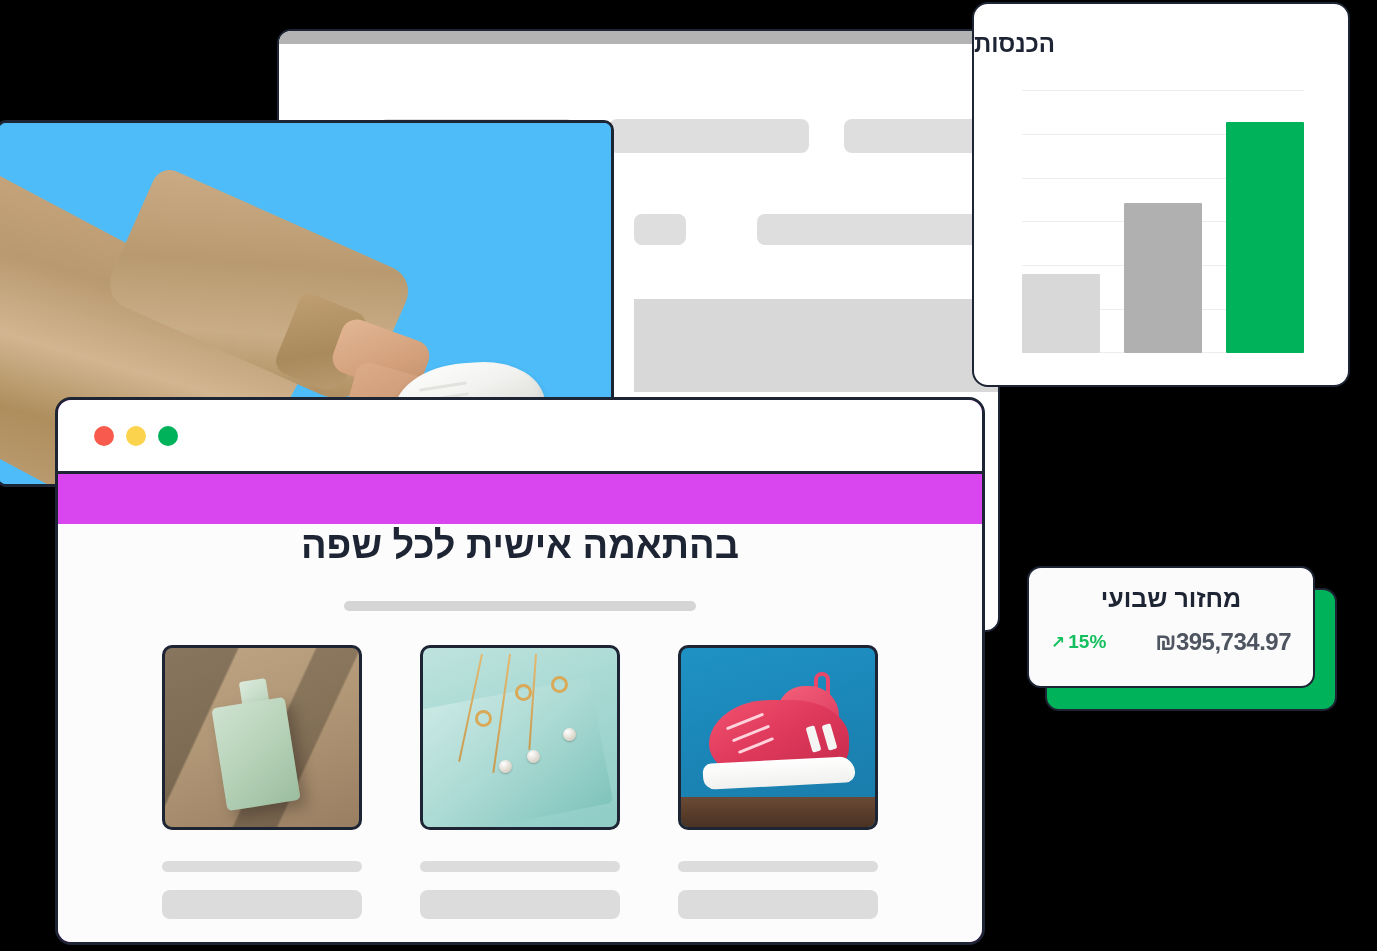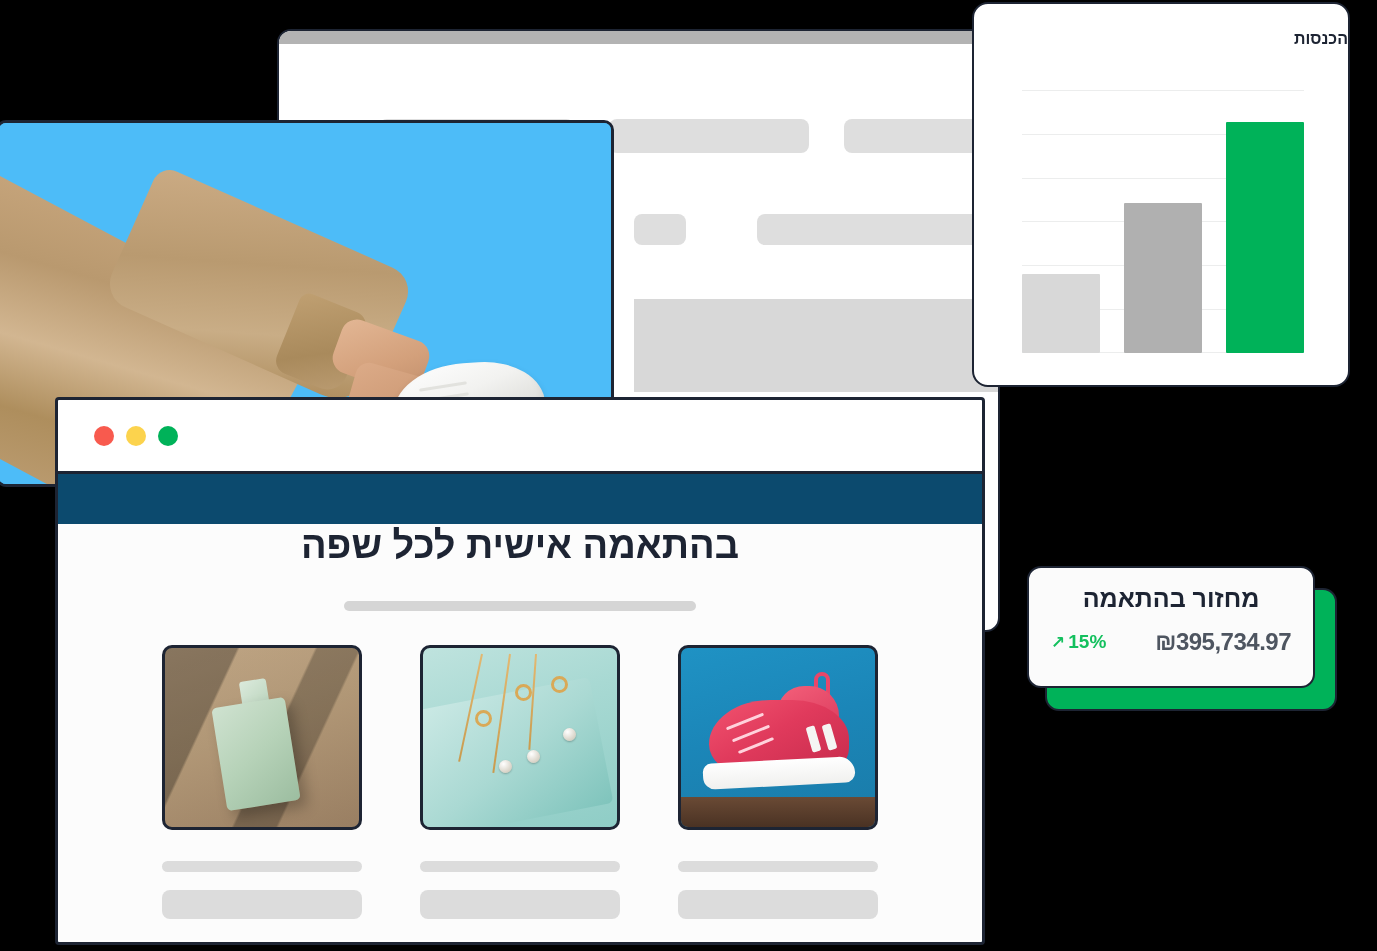--- a/index.html
+++ b/index.html
@@ -137,23 +137,23 @@
     border-radius: 2px;
   }
 
   
   .main-window {
     position: absolute;
     left: 55px;
     top: 397px;
     width: 930px;
     height: 548px;
-    background: #0c4a6e;
+    background: #d946ef;
     border: 3px solid #1d2433;
-    border-radius: 4px;
+    border-radius: 16px;
     overflow: hidden;
   }
   .main-titlebar {
     position: relative;
     height: 74px;
     background: #ffffff;
     border-bottom: 3px solid #1d2433;
   }
   .dots {
     position: absolute;
@@ -333,22 +333,22 @@
     left: 972px;
     top: 2px;
     width: 378px;
     height: 385px;
     background: #ffffff;
     border: 2px solid #1d2433;
     border-radius: 16px;
     overflow: hidden;
   }
   .chart-title {
-    text-align: right;
-    font-size: 16px;
+    text-align: left;
+    font-size: 24px;
     font-weight: bold;
     color: #1d2433;
     direction: rtl;
     margin-top: 26px;
   }
   .chart-plot {
     position: absolute;
     left: 48px;
     top: 86px;
     width: 282px;
@@ -551,21 +551,21 @@
         <div class="bar" style="height: 30%; background: rgb(216, 216, 216);"></div>
         <div class="bar" style="height: 57%; background: rgb(176, 176, 176);"></div>
         <div class="bar" style="height: 88%; background: rgb(0, 178, 89);"></div>
       </div>
     </div>
   </div>
 
   <div class="turnover-wrap">
     <div class="turnover-shadow"></div>
     <div class="turnover-card">
-      <div class="turnover-title">מחזור בהתאמה</div>
+      <div class="turnover-title">מחזור שבועי</div>
       <div class="turnover-row">
         <span class="turnover-amount">₪395,734.97</span>
         <span class="turnover-delta">
           <span class="arrow-up-icon">↗</span>
           <span>15%</span>
         </span>
       </div>
     </div>
   </div>
 

